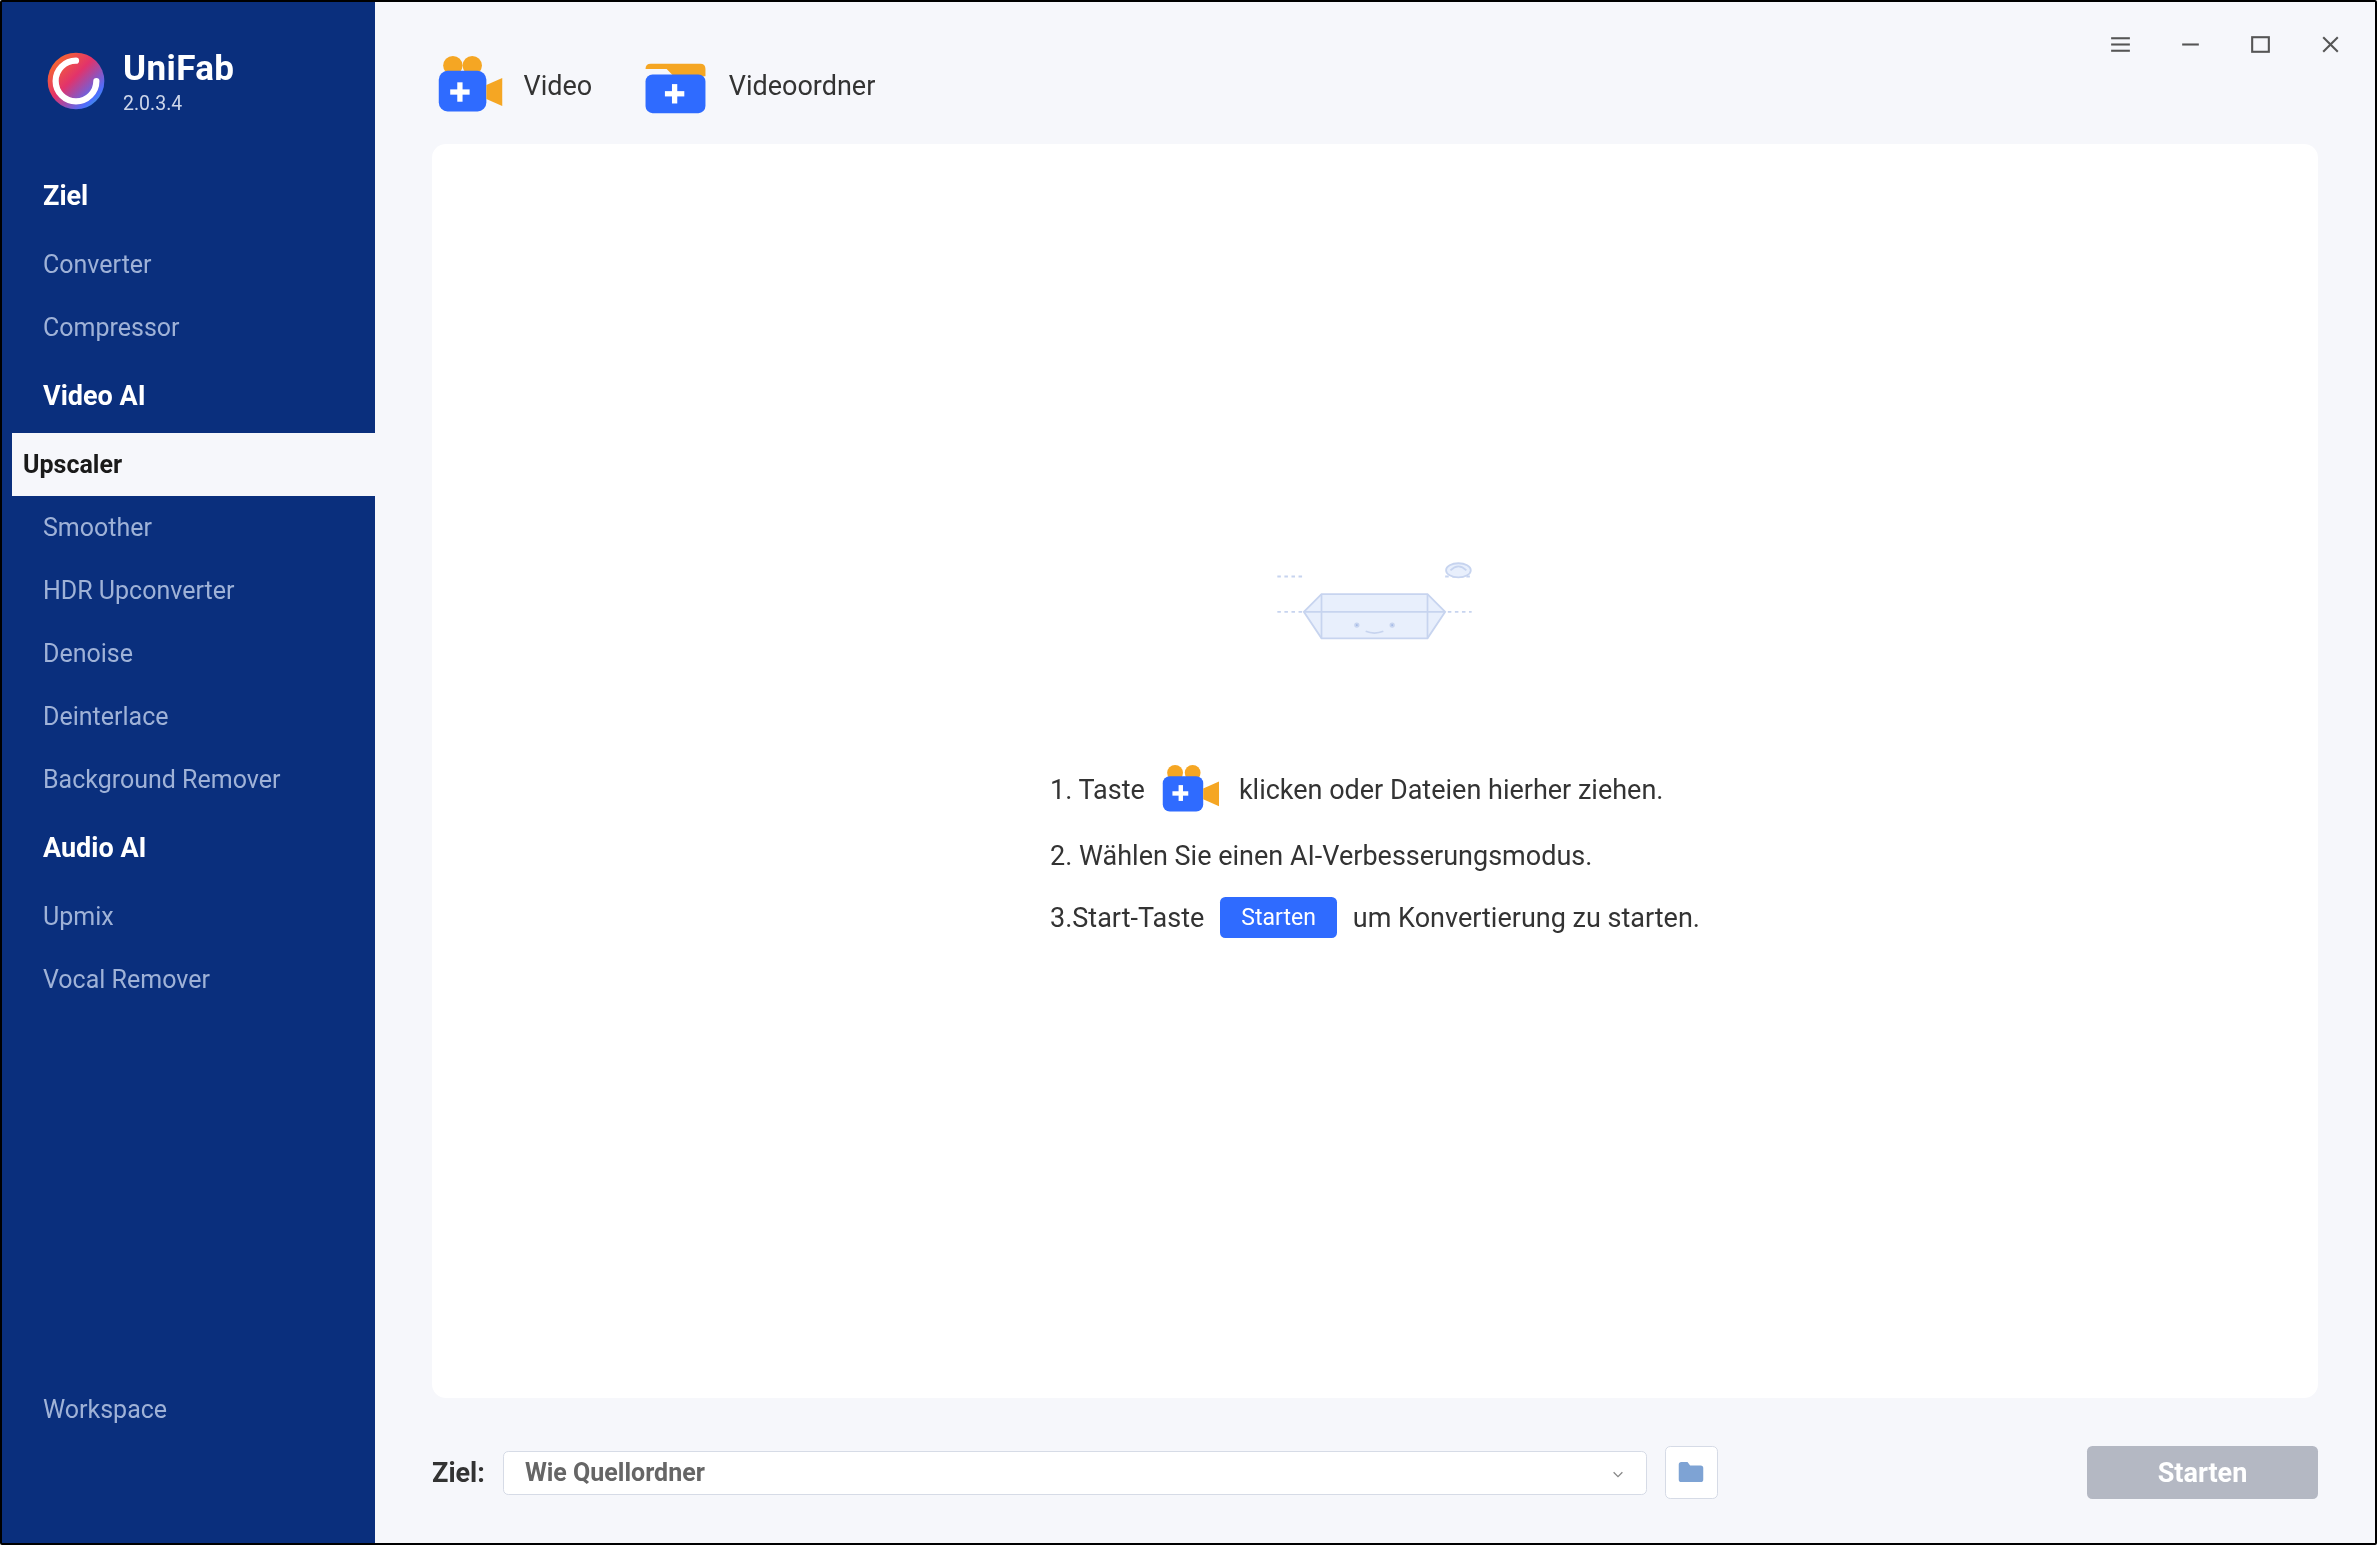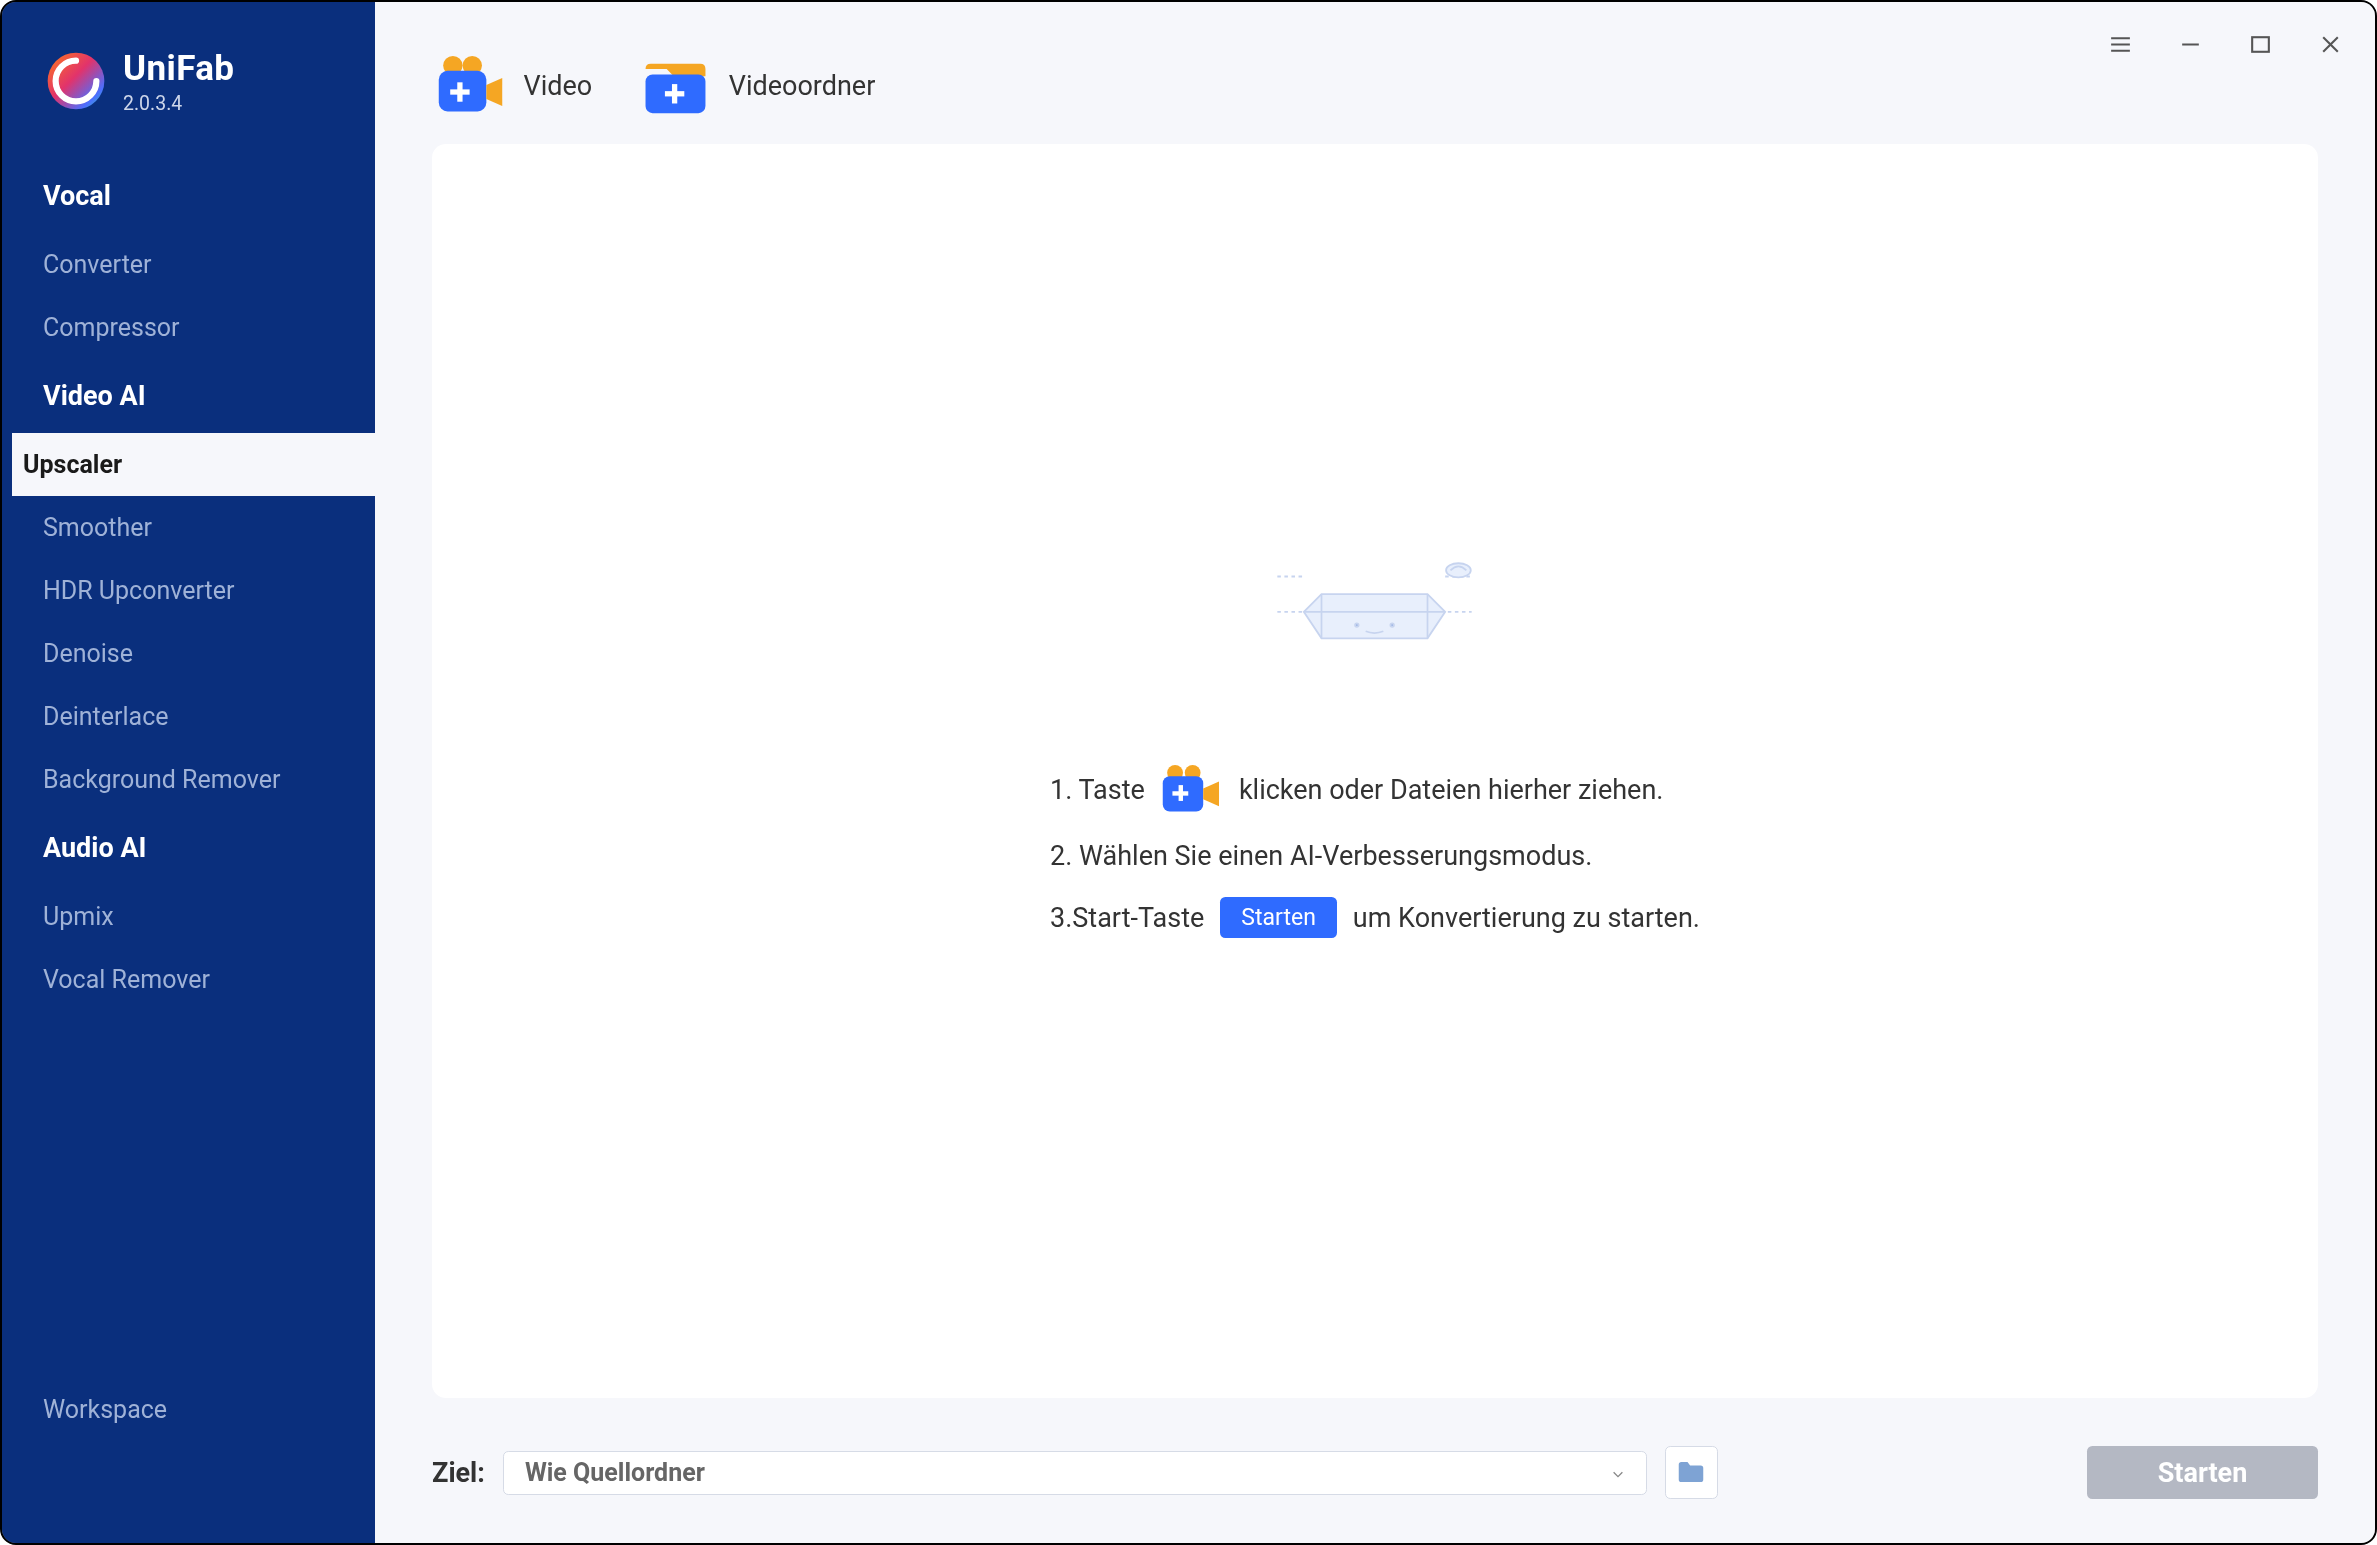--- a/index.html
+++ b/index.html
@@ -7,21 +7,21 @@
   body {
     font-family: -apple-system, BlinkMacSystemFont, "Segoe UI", Roboto, Arial, sans-serif;
     background: #fff;
     overflow: hidden;
   }
   .app-frame {
     width: 2377px;
     height: 1545px;
     transform-origin: top left;
     border: 2.7px solid #000;
-    border-radius: 16px;
+    border-radius: 2px;
     display: flex;
     position: relative;
     background: #737373;
     overflow: hidden;
   }
 
   
   .sidebar {
     width: 373px;
     background: #0a2f7d;
@@ -228,21 +228,21 @@
           <circle cx="35" cy="35" r="32" fill="url(#g1)"></circle>
           <path d="M35 12 a23 23 0 1 0 23 23" fill="none" stroke="#fff" stroke-width="7" stroke-linecap="round"></path>
         </svg>
       </span>
       <div class="brand-text">
         <span class="brand-name">UniFab</span>
         <span class="brand-version">2.0.3.4</span>
       </div>
     </div>
 
-    <div class="nav-section-title">Vocal</div>
+    <div class="nav-section-title">Ziel</div>
     <div class="nav-item">Converter</div>
     <div class="nav-item">Compressor</div>
 
     <div class="nav-section-title">Video AI</div>
     <div class="nav-item active">Upscaler</div>
     <div class="nav-item">Smoother</div>
     <div class="nav-item">HDR Upconverter</div>
     <div class="nav-item">Denoise</div>
     <div class="nav-item">Deinterlace</div>
     <div class="nav-item">Background Remover</div>

